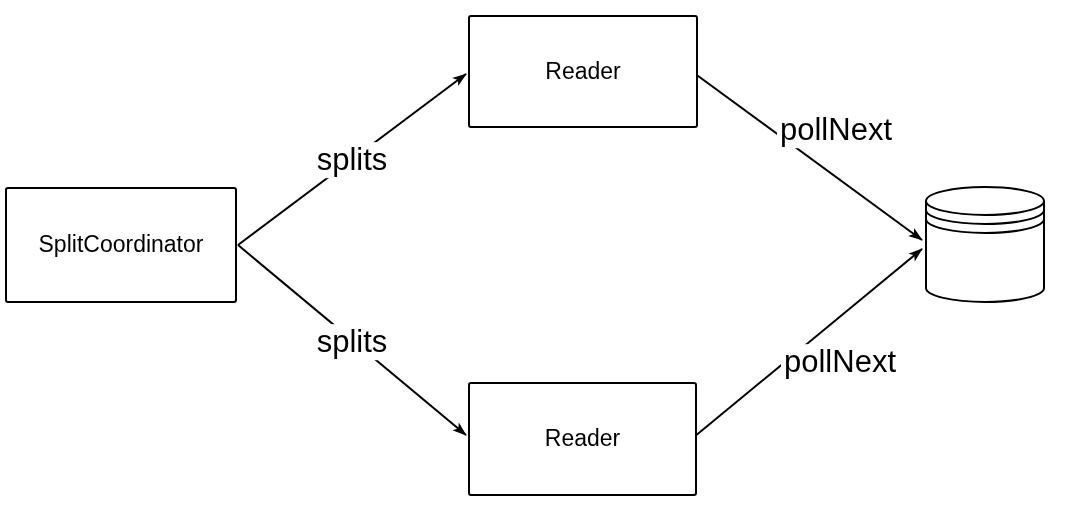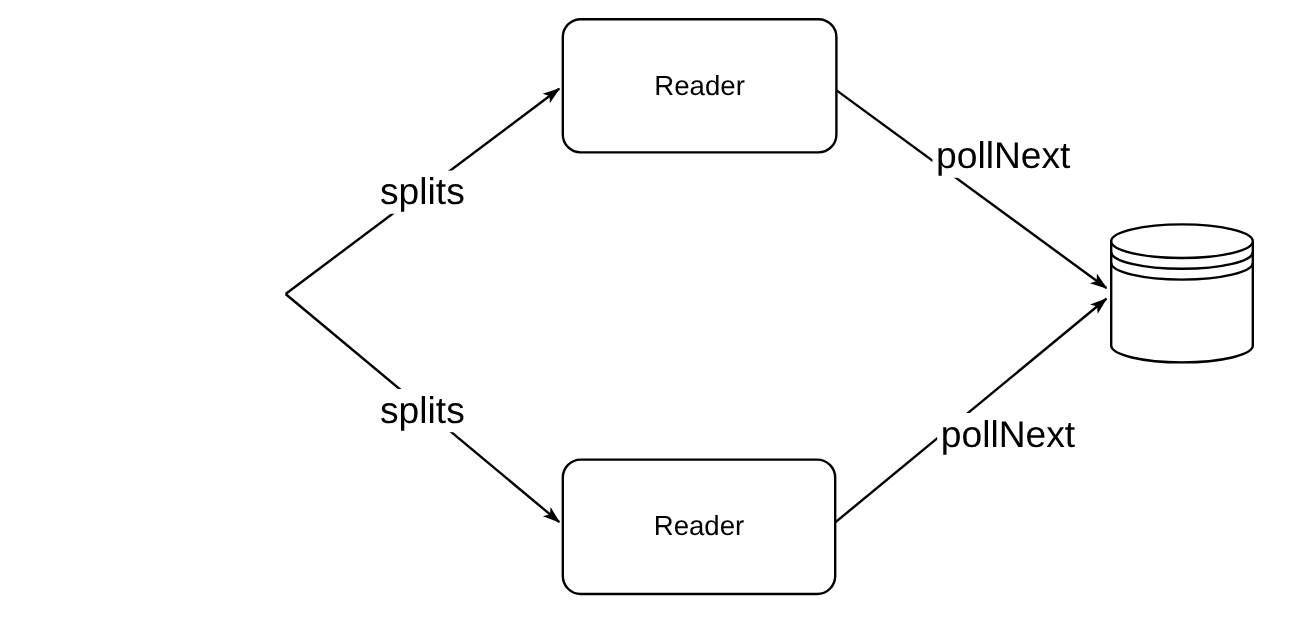--- a/index.html
+++ b/index.html
@@ -20,21 +20,21 @@
     position: absolute;
     top: 0;
     left: 0;
     width: 1080px;
     height: 518px;
   }
   .node {
     position: absolute;
     box-sizing: border-box;
     border: 2px solid #000000;
-    border-radius: 16px;
+    border-radius: 3px;
     background: #ffffff;
     display: flex;
     align-items: center;
     justify-content: center;
     font-size: 23px;
     line-height: 1.2;
     text-align: center;
   }
   .node--split-coordinator { left: 5px;   top: 187px; width: 232px; height: 116px; }
   .node--reader-top        { left: 468px; top: 15px;  width: 230px; height: 113px; }
@@ -73,20 +73,23 @@
     </g>
 
     <g stroke="#000000" stroke-width="2">
       <path d="M 926 201 L 926 288 A 59 14 0 0 0 1044 288 L 1044 201" fill="#ffffff"></path>
       <ellipse cx="985" cy="201" rx="59" ry="14" fill="#ffffff"></ellipse>
       <path d="M 926 210 A 59 14 0 0 0 1044 210" fill="none"></path>
       <path d="M 926 219 A 59 14 0 0 0 1044 219" fill="none"></path>
     </g>
   </svg>
 
+  <div class="node node--split-coordinator">
+    <span>SplitCoordinator</span>
+  </div>
 
   <div class="node node--reader-top">
     <span>Reader</span>
   </div>
 
   <div class="node node--reader-bottom">
     <span>Reader</span>
   </div>
 
   <span class="edge-label edge-label--splits-top">splits</span>

